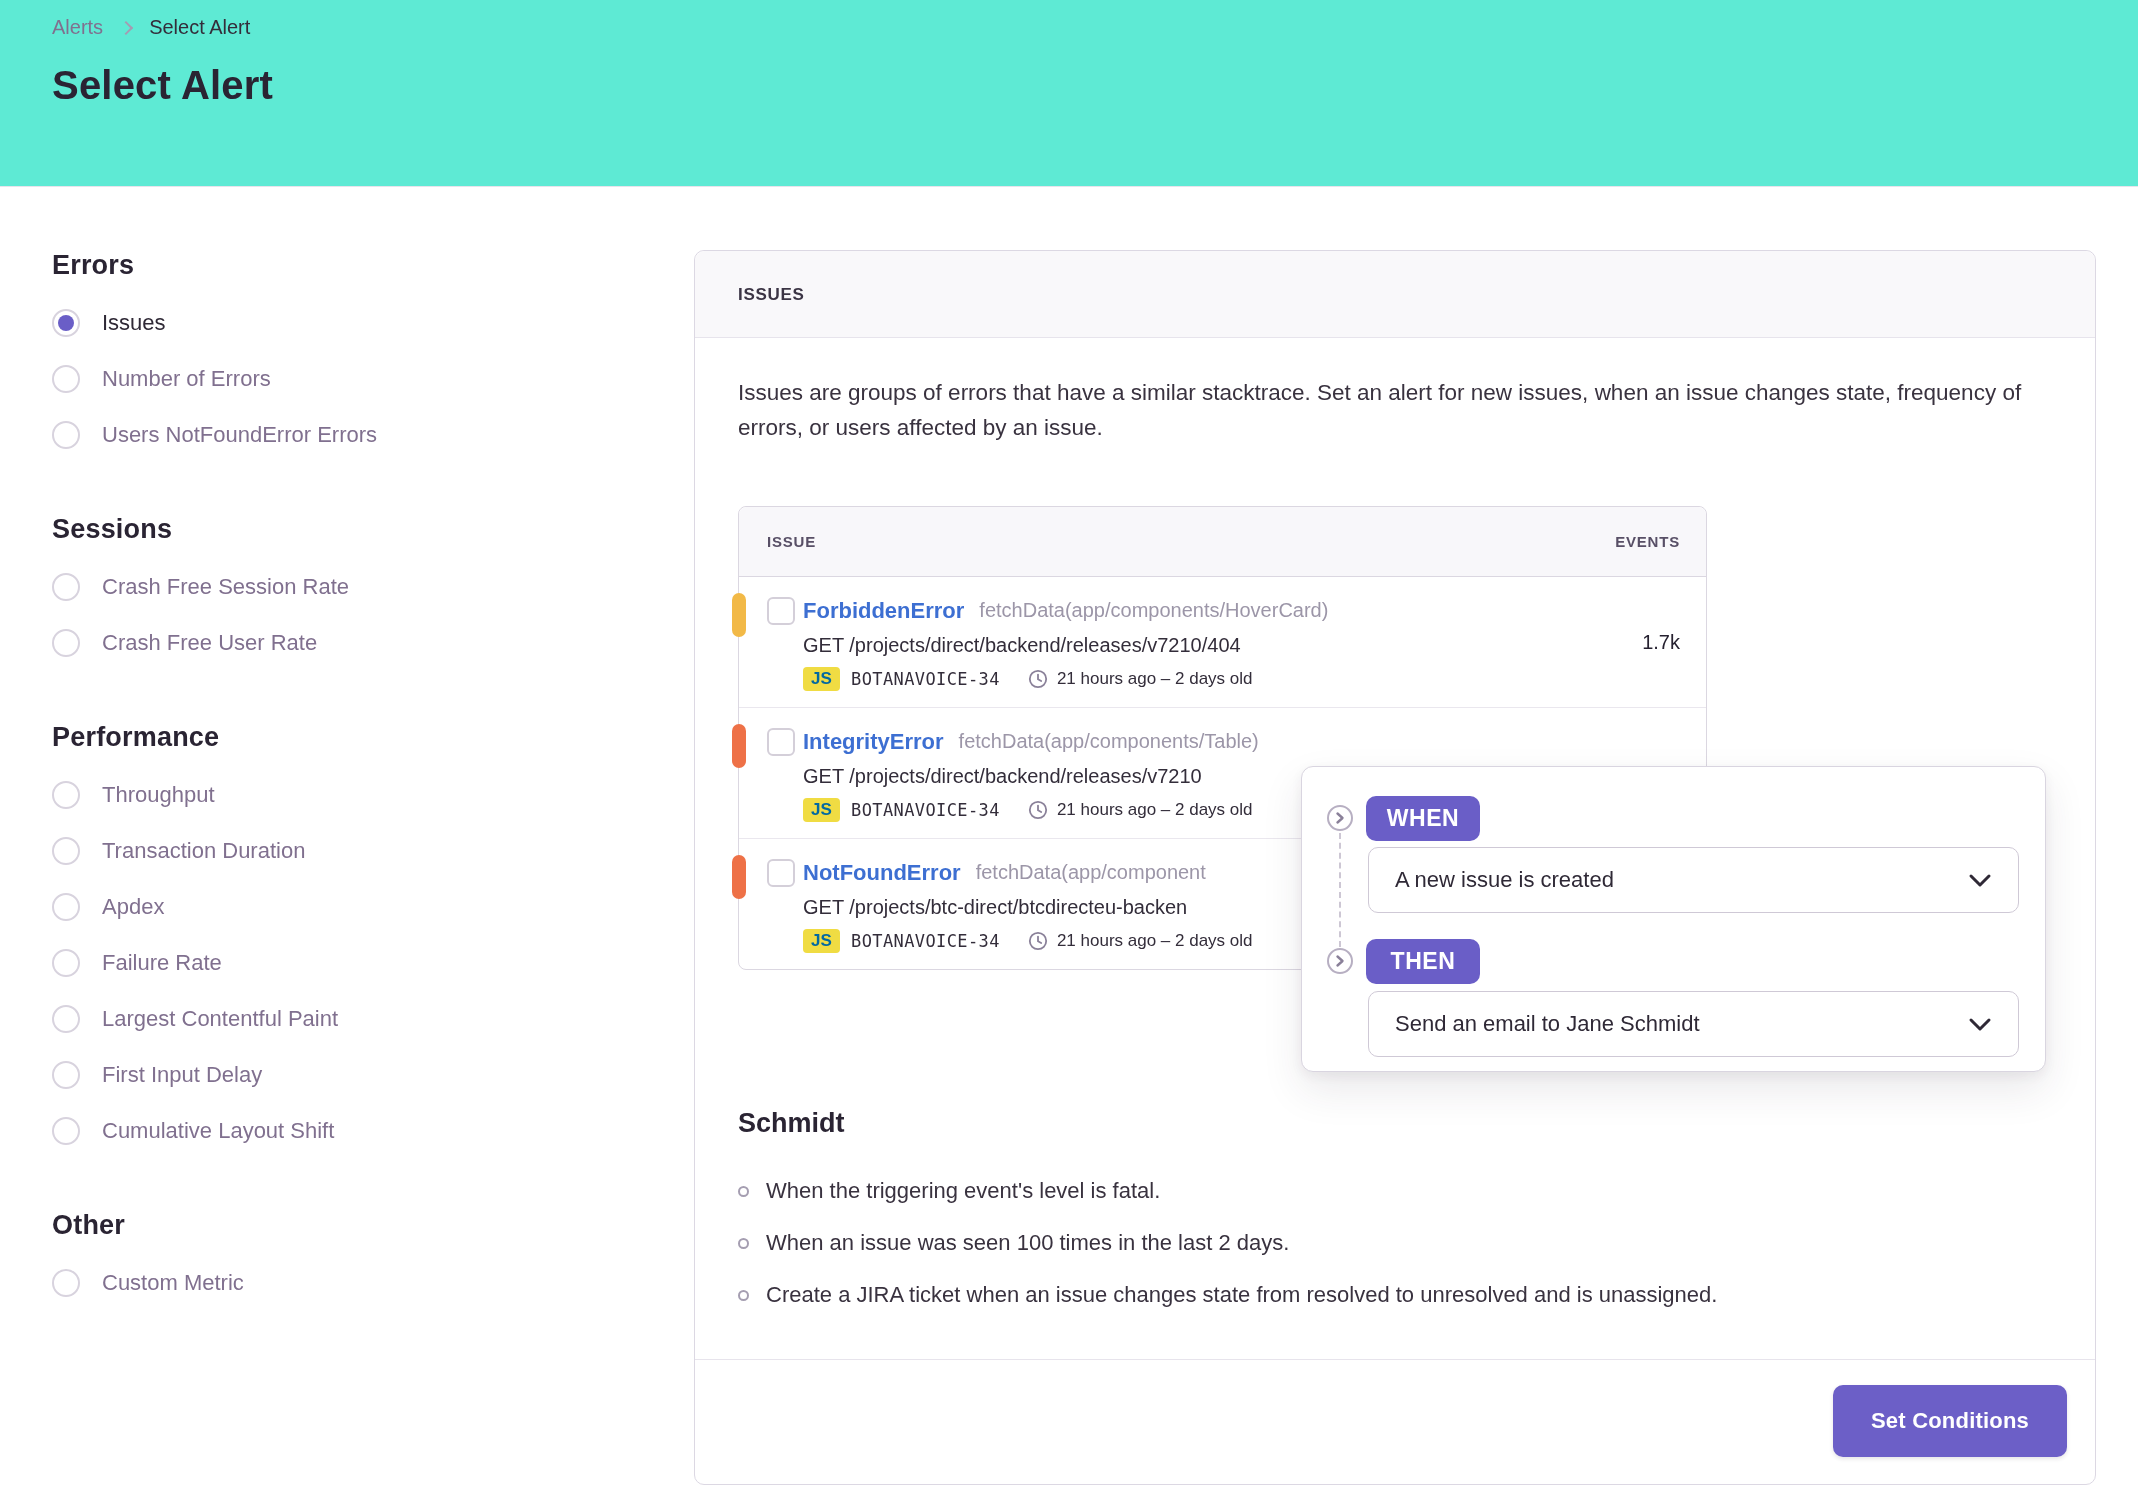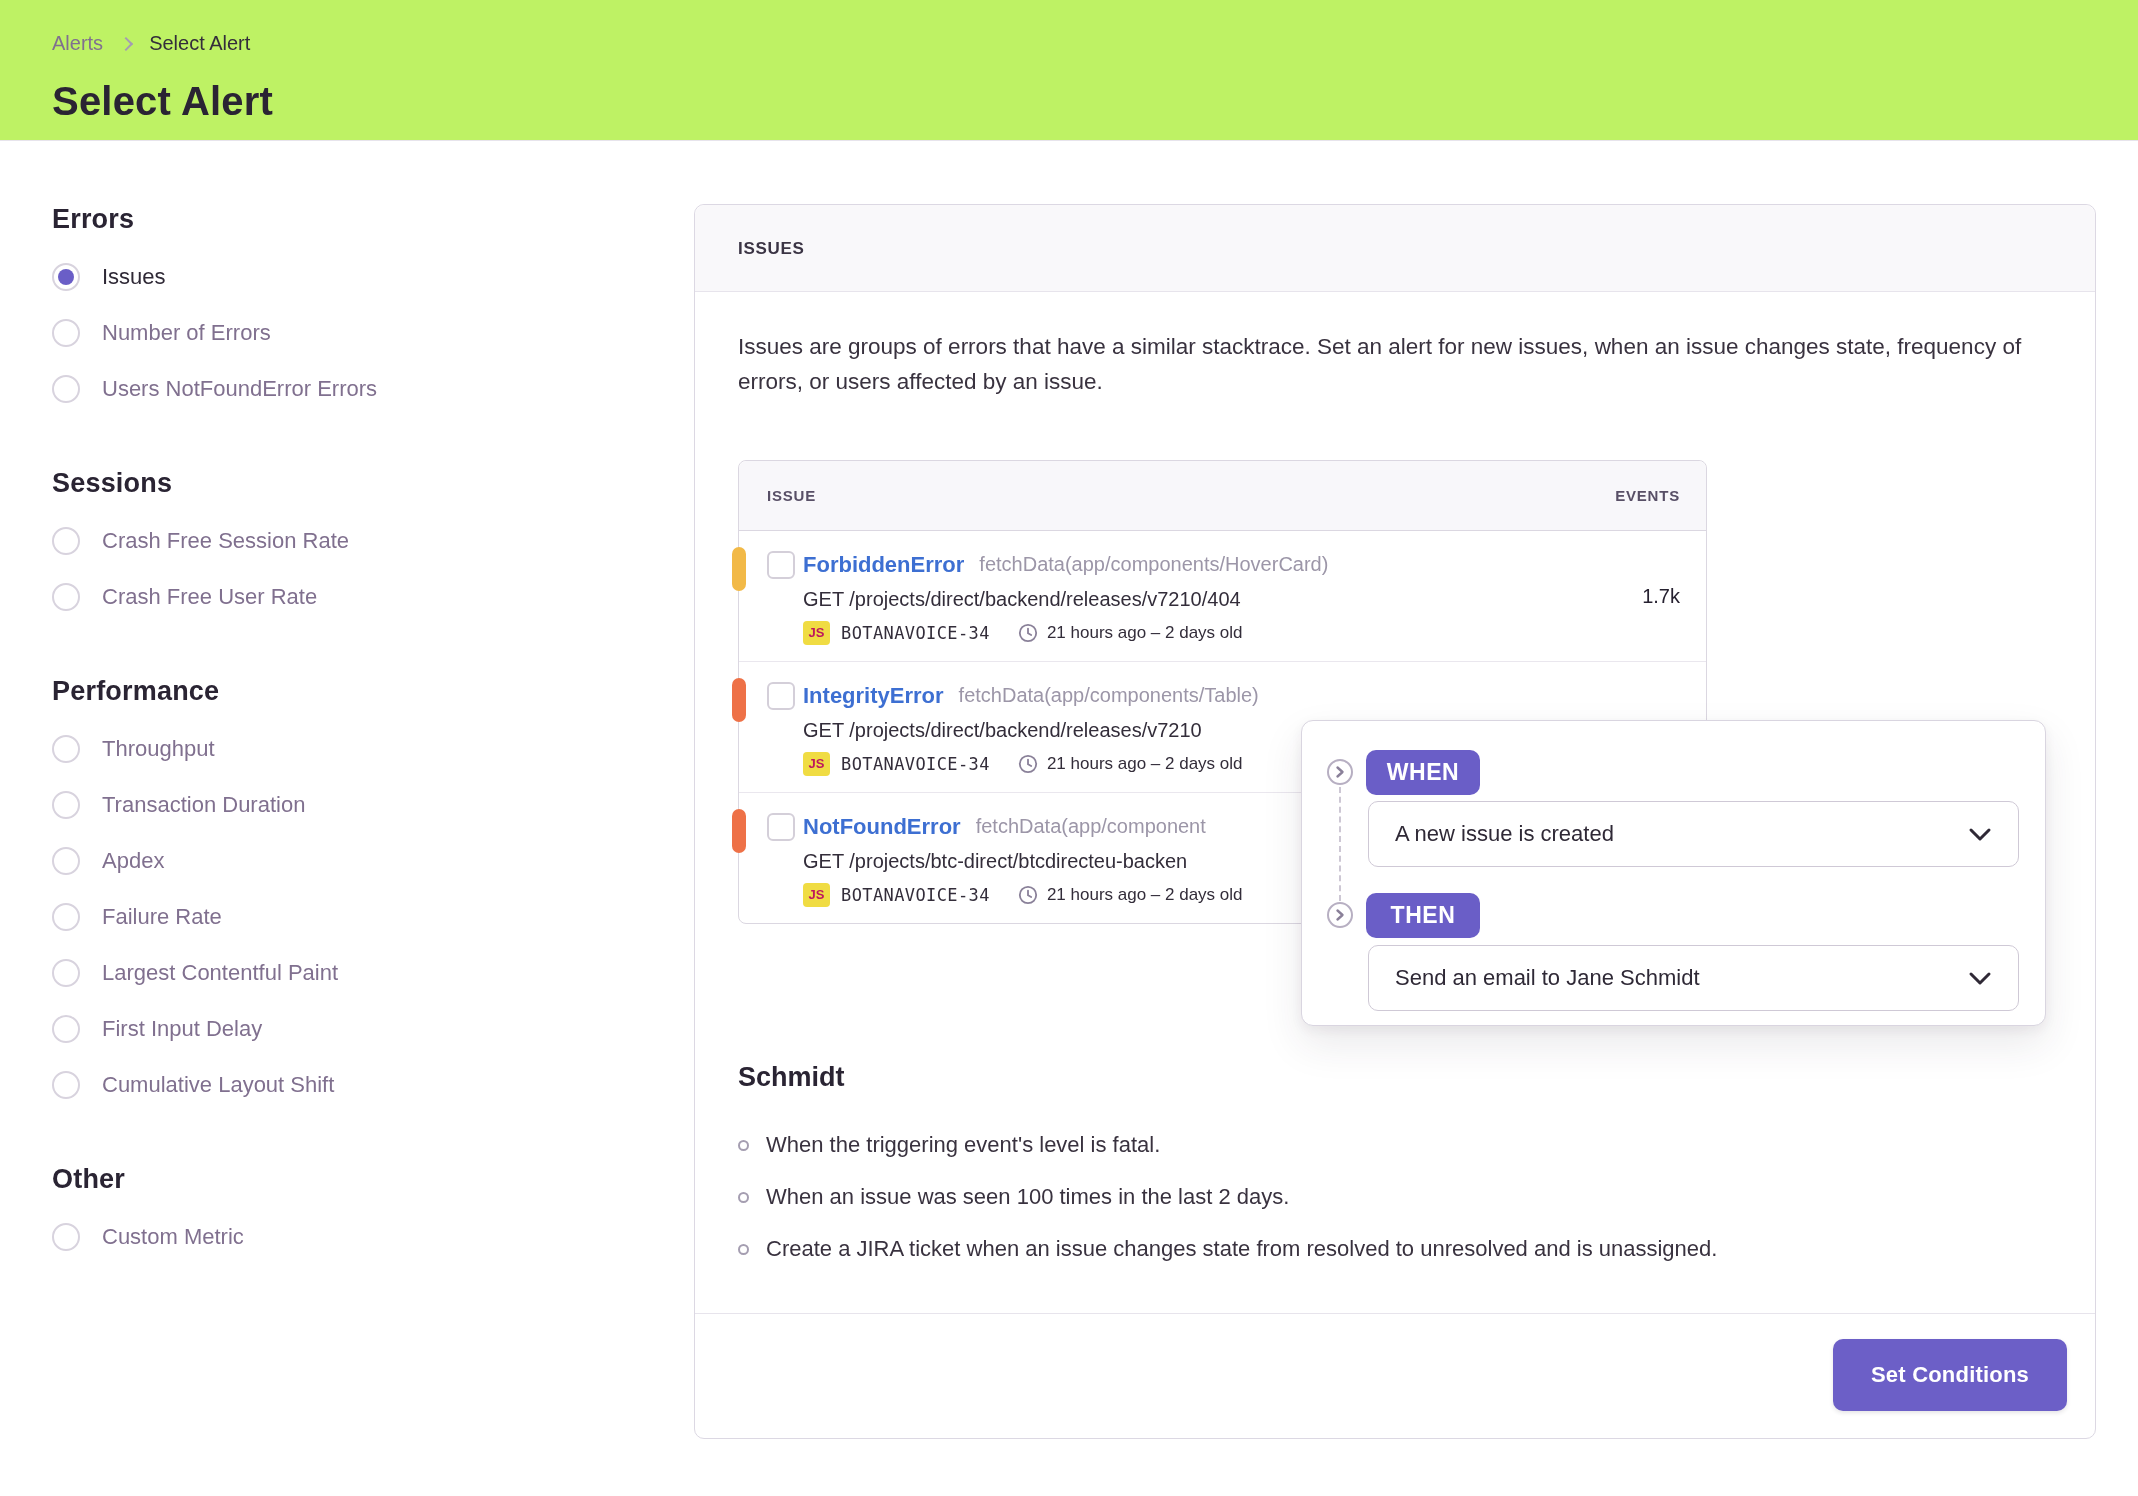--- a/index.html
+++ b/index.html
@@ -4,22 +4,22 @@
 <style>
   * { margin:0; padding:0; box-sizing:border-box; }
   html,body { width:2138px; height:1496px; }
   body {
     font-family:"Liberation Sans", sans-serif;
     background:#ffffff; color:#332d3a; overflow:hidden; position:relative;
   }
 
   
   .top-strip {
-    background:#bef264; border-bottom:1px solid #e7e4ec;
-    padding:32px 42px 36px 52px; height:141px;
+    background:#5eead4; border-bottom:1px solid #e7e4ec;
+    padding:16px 42px 36px 52px; height:187px;
   }
   .breadcrumb { display:flex; align-items:center; gap:16px; font-size:20px; }
   .crumb-link { color:#80708f; cursor:pointer; }
   .crumb-sep {
     width:10px; height:10px; border-top:2.5px solid #a49cb2; border-right:2.5px solid #a49cb2;
     transform:rotate(45deg); margin:0 2px 0 2px; display:inline-block;
   }
   .crumb-current { color:#332d3a; }
   h1.page-title { margin-top:24px; font-size:40px; font-weight:700; color:#2a2433; letter-spacing:.2px; }
 
@@ -73,22 +73,22 @@
   .row-line1 { display:flex; align-items:center; height:28px; }
   .checkbox {
     width:28px; height:28px; border:2px solid #d4cfd9; border-radius:6px; background:#fff;
     flex:none; margin-right:8px; cursor:pointer;
   }
   .issue-title { font-size:22px; font-weight:700; color:#3d6fd2; cursor:pointer; }
   .issue-culprit { font-size:20px; color:#9c96a8; margin-left:15px; white-space:nowrap; }
   .row-line2 { margin:8px 0 0 36px; font-size:20px; color:#332d3a; line-height:24px; white-space:nowrap; }
   .row-line3 { margin:10px 0 0 36px; display:flex; align-items:center; height:24px; }
   .js-badge {
-    width:27px; height:24px; border-radius:4px; background:#f0dc43; color:#be185d;
-    font-size:13px; font-weight:700; display:flex; align-items:center; justify-content:center;
+    width:37px; height:24px; border-radius:4px; background:#f0dc43; color:#0369a1;
+    font-size:17px; font-weight:700; display:flex; align-items:center; justify-content:center;
     flex:none;
   }
   .short-id { font-family:"DejaVu Sans Mono", monospace; font-size:17px; letter-spacing:.4px; color:#332d3a; margin-left:11px; }
   .clock-icon { margin-left:28px; display:flex; align-items:center; }
   .time-text { font-size:17px; color:#332d3a; margin-left:9px; }
   .events-val {
     position:absolute; right:26px; top:50%; transform:translateY(-50%);
     font-size:20px; color:#262130;
   }
 

